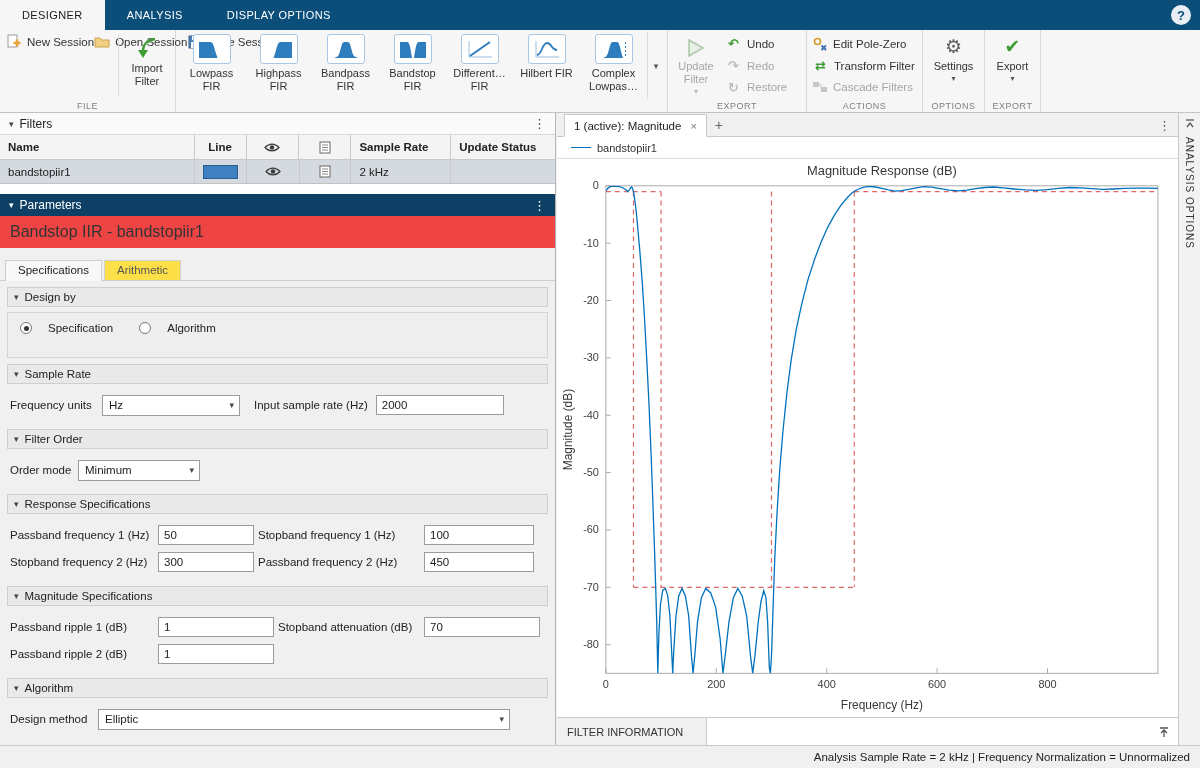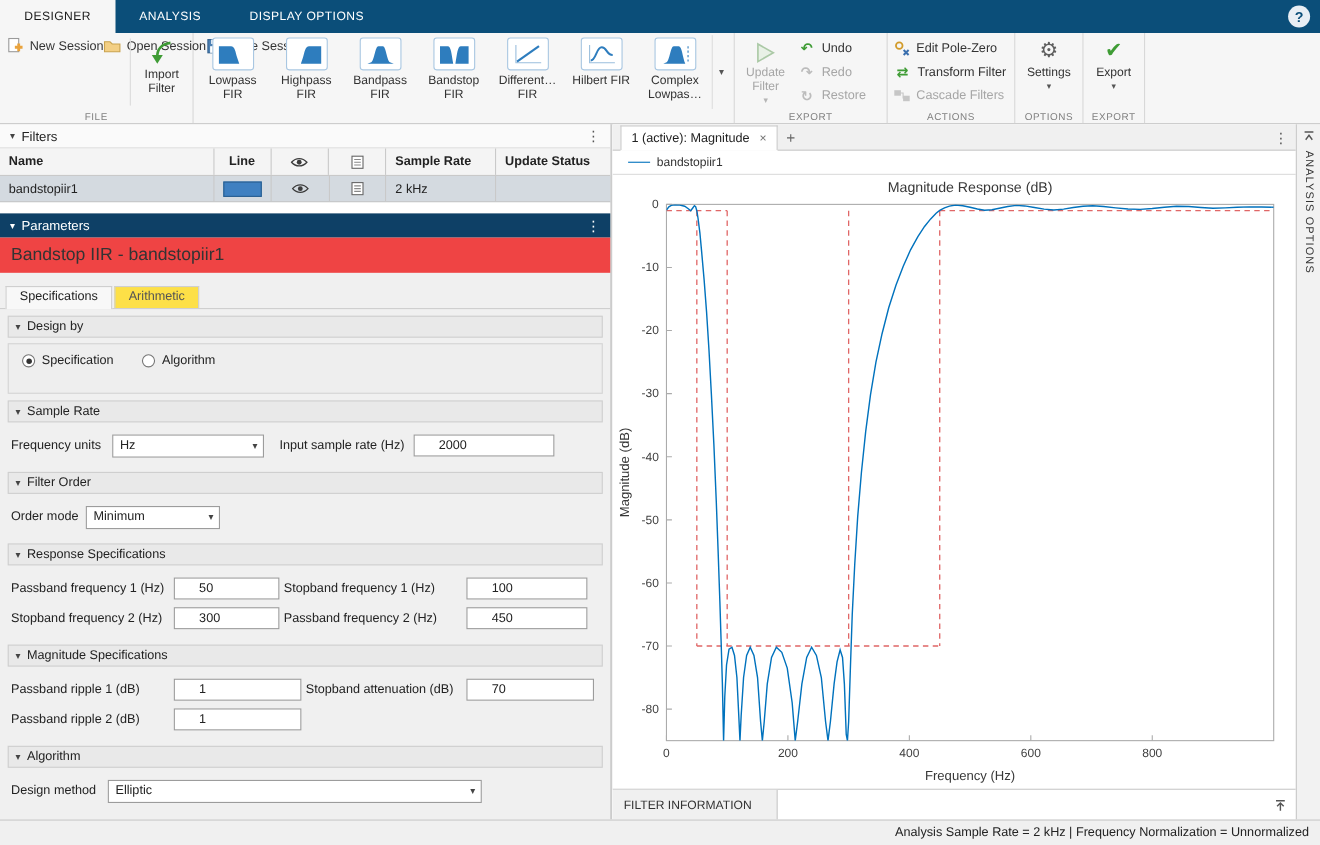--- a/index.html
+++ b/index.html
@@ -52,27 +52,27 @@
   .params-bar .caret{color:#fff}
   .params-bar .kebab{color:#fff}
   .params-sub{height:26px;background:#ef4444;display:flex;align-items:center;padding:16px 10px;font-size:16px;color:#333}
   .ptabs{padding-left:5px;border-bottom:1px solid #cfcfcf;height:24px;display:flex;align-items:flex-end;margin-top:9px}
   .ptab{display:inline-flex;align-items:center;padding:3px 12px 4px;font-size:11.5px;border:1px solid #cfcfcf;border-bottom:none;background:#fde047;color:#555;margin-right:2px}
   .ptab.active{background:#f8f8f8;color:#222;position:relative;top:1px;padding-bottom:5px}
   .sect{margin:6px 7px 0}
   .sect-hdr{background:#e9e9e9;border:1px solid #cfcfcf;height:20px;display:flex;align-items:center;padding-left:6px;font-size:11.5px;color:#222}
   .sect-body{padding:5px 3px 2px;font-size:11.5px;color:#222}
   .inset{border:1px solid #d4d4d4;background:#eeeeee;height:46px;display:flex;align-items:flex-start;gap:26px;padding:9px 12px;margin-top:5px}
-  .radio-item{display:inline-flex;align-items:center;gap:6px;font-size:11.5px;color:#222}
+  .radio-item{display:inline-flex;align-items:center;gap:16px;font-size:11.5px;color:#222}
   .radio{width:12px;height:12px;border:1px solid #767676;border-radius:50%;background:#fff;display:inline-block;position:relative}
   .radio.sel::after{content:'';position:absolute;left:2.5px;top:2.5px;width:5px;height:5px;border-radius:50%;background:#333}
   .frow{display:flex;align-items:center;margin:5px 0;min-height:22px}
   .flabel{white-space:nowrap}
   .fl-a{width:148px}.fl-b{width:166px;margin-left:4px}
-  .txt{height:20px;border:1px solid #9c9c9c;font-size:11.5px;padding:0 22px;font-family:inherit;background:#fff;color:#222}
+  .txt{height:20px;border:1px solid #9c9c9c;font-size:11.5px;padding:0 5px;font-family:inherit;background:#fff;color:#222}
   .combo{height:21px;border:1px solid #9c9c9c;background:#fff;display:inline-flex;align-items:center;justify-content:space-between;padding:0 3px 0 6px;font-size:11.5px;color:#222}
   .combo .dd{font-size:9px;color:#444;padding:0 2px}
 
   
   .right-panel{position:absolute;left:557px;right:22px;top:113px;bottom:23px;background:#fff;display:flex;flex-direction:column}
   .doc-tabbar{height:24px;background:#f0f0f0;border-bottom:1px solid #c9c9c9;display:flex;align-items:flex-end;position:relative;flex:0 0 auto}
   .doc-tab{height:23px;background:#fff;border:1px solid #c9c9c9;border-bottom:1px solid #fff;margin-left:7px;margin-bottom:-1px;display:flex;align-items:center;padding:0 9px;font-size:11.5px;color:#222}
   .tab-close{margin-left:9px;color:#777;font-size:11px}
   .tab-add{width:24px;height:23px;display:flex;align-items:center;justify-content:center;color:#666;font-size:14px}
   .doc-kebab{position:absolute;right:7px;top:5px;color:#555;font-size:13px}
@@ -435,21 +435,21 @@
   </div>
 
   <div class="sect">
     <div class="sect-hdr">
       <span class="caret">▾</span>
       <span>Algorithm</span>
     </div>
     <div class="sect-body">
       <div class="frow">
         <span class="flabel" style="width:88px">Design method</span>
-        <div class="combo" style="width:340px">
+        <div class="combo" style="width:412px">
           <span>Elliptic</span>
           <span class="dd">▾</span>
         </div>
       </div>
     </div>
   </div>
 
 </div>
 
 <div class="right-panel">

